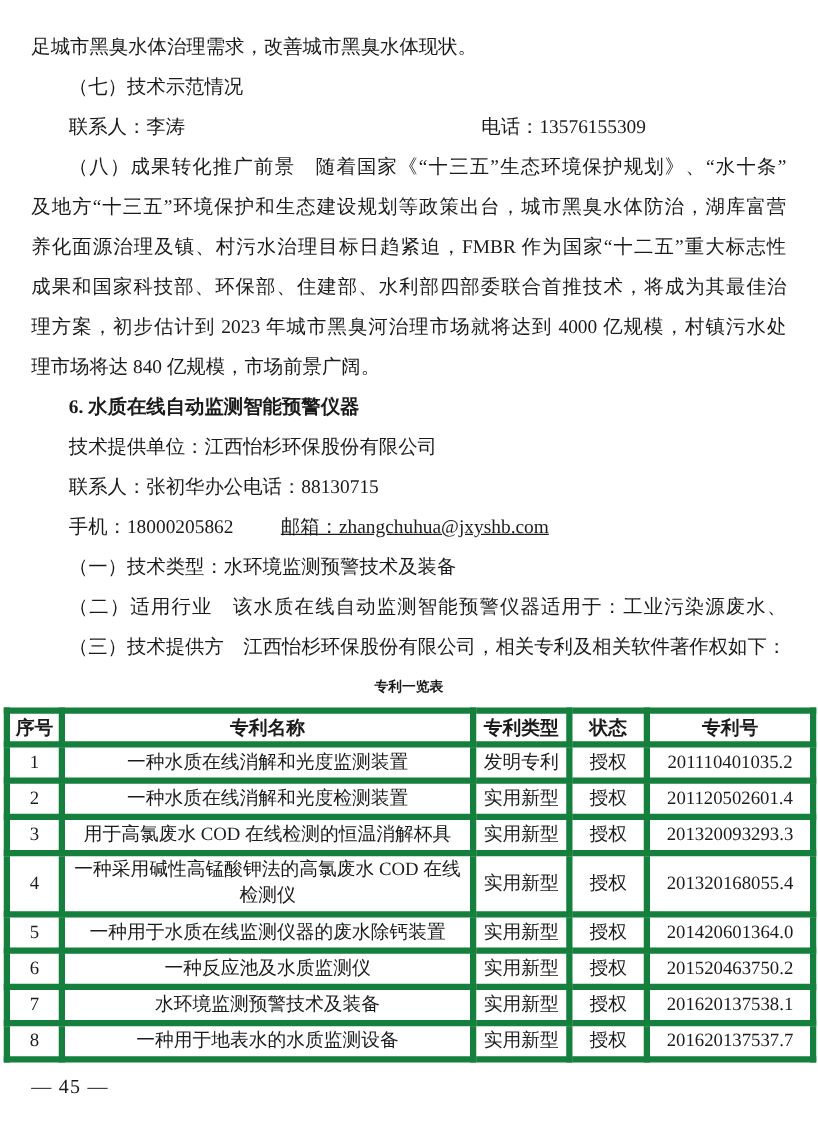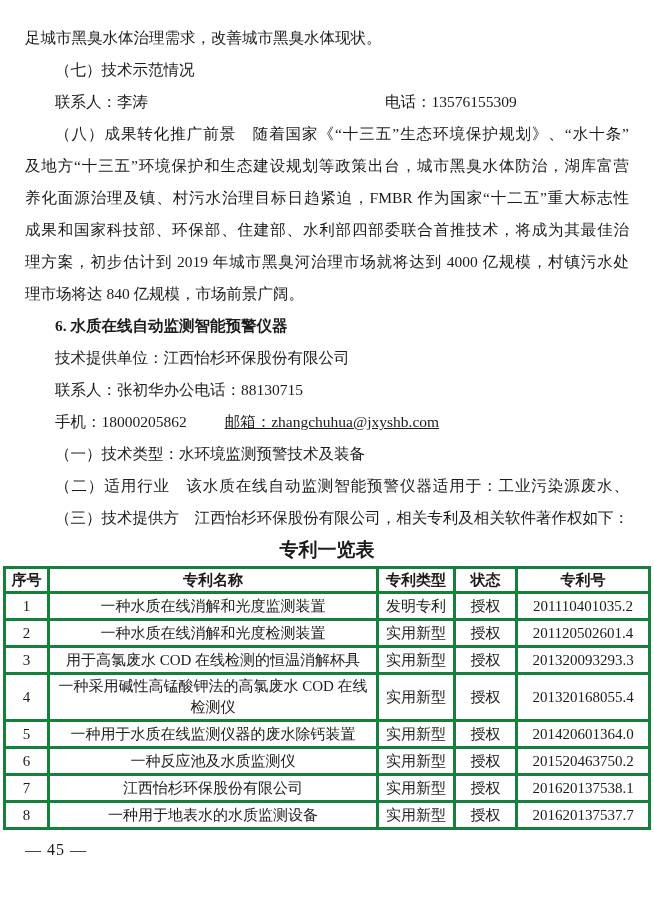--- a/index.html
+++ b/index.html
@@ -38,32 +38,32 @@
     position: absolute;
     left: 360px;
     top: 0;
   }
   .email-part { margin-left: 34px; text-decoration: underline; }
   .table-title {
     height: 32px;
     line-height: 32px;
     text-align: center;
     font-weight: bold;
-    font-size: 19px;
+    font-size: 11px;
   }
   table.patents {
     border-collapse: collapse;
     table-layout: fixed;
     width: 645px;
     margin-left: -22px;
     border: 2px solid #151515;
   }
   table.patents th,
   table.patents td {
-    border: 3px solid #15803d;
+    border: 5px solid #15803d;
     text-align: center;
     vertical-align: middle;
     font-size: 15px;
     padding: 1px 3px;
     overflow: hidden;
   }
   table.patents th {
     height: 20px;
     font-weight: bold;
   }
@@ -92,21 +92,21 @@
   <div class="ln indent cols">
     <span>联系人：李涛</span>
     <span class="col-right">电话：13576155309</span>
   </div>
 
   <div>
     <div class="ln indent fill">（八）成果转化推广前景　随着国家《“十三五”生态环境保护规划》、“水十条”</div>
     <div class="ln fill">及地方“十三五”环境保护和生态建设规划等政策出台，城市黑臭水体防治，湖库富营</div>
     <div class="ln fill">养化面源治理及镇、村污水治理目标日趋紧迫，FMBR 作为国家“十二五”重大标志性</div>
     <div class="ln fill">成果和国家科技部、环保部、住建部、水利部四部委联合首推技术，将成为其最佳治</div>
-    <div class="ln fill">理方案，初步估计到 2019 年城市黑臭河治理市场就将达到 4000 亿规模，村镇污水处</div>
+    <div class="ln fill">理方案，初步估计到 2023 年城市黑臭河治理市场就将达到 4000 亿规模，村镇污水处</div>
     <div class="ln">理市场将达 840 亿规模，市场前景广阔。</div>
   </div>
 
   <div class="ln indent bold">6. 水质在线自动监测智能预警仪器</div>
 
   <div class="ln indent">技术提供单位：江西怡杉环保股份有限公司</div>
 
   <div class="ln indent">联系人：张初华办公电话：88130715</div>
 
   <div class="ln indent">
@@ -177,21 +177,21 @@
       </tr>
       <tr>
         <td>6</td>
         <td>一种反应池及水质监测仪</td>
         <td>实用新型</td>
         <td>授权</td>
         <td>201520463750.2</td>
       </tr>
       <tr>
         <td>7</td>
-        <td>江西怡杉环保股份有限公司</td>
+        <td>水环境监测预警技术及装备</td>
         <td>实用新型</td>
         <td>授权</td>
         <td>201620137538.1</td>
       </tr>
       <tr>
         <td>8</td>
         <td>一种用于地表水的水质监测设备</td>
         <td>实用新型</td>
         <td>授权</td>
         <td>201620137537.7</td>

